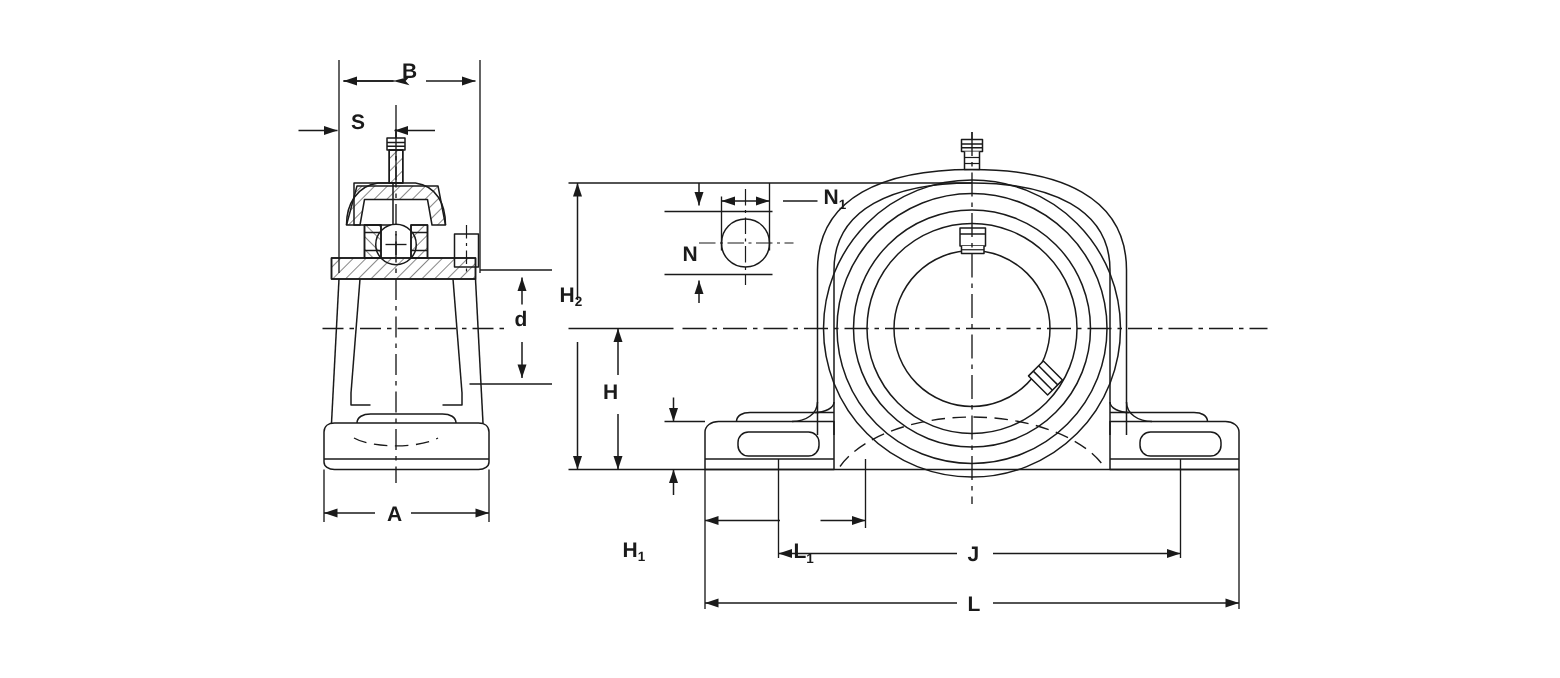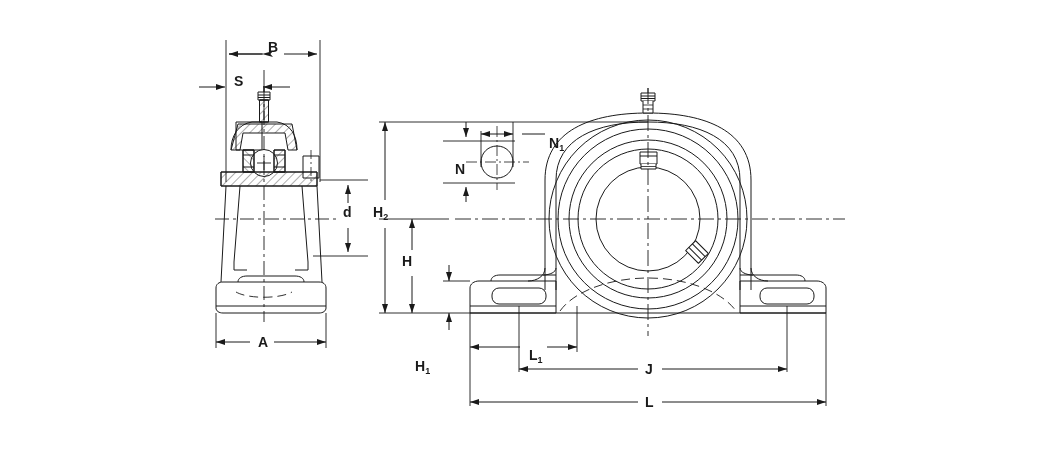--- a/index.html
+++ b/index.html
@@ -316,41 +316,41 @@
   </div>
 
   <div class="dimlbl" style="left:343px;top:205px;">
     <span>d</span>
   </div>
 
   <div class="dimlbl" style="left:258px;top:335px;">
     <span>A</span>
   </div>
 
-  <div class="dimlbl" style="left:373px;top:205px;">
+  <div class="dimlbl" style="left:373px;top:189px;">
     <span>H</span><sub>2</sub>
   </div>
 
   <div class="dimlbl" style="left:402px;top:254px;">
     <span>H</span>
   </div>
 
   <div class="dimlbl" style="left:415px;top:331px;margin-top:28px;">
     <span>H</span><sub>1</sub>
   </div>
 
   <div class="dimlbl" style="left:455px;top:162px;">
     <span>N</span>
   </div>
 
-  <div class="dimlbl" style="left:549px;top:136px;">
+  <div class="dimlbl" style="left:549px;top:124px;">
     <span>N</span><sub>1</sub>
   </div>
 
-  <div class="dimlbl" style="left:529px;top:348px;text-align:right;">
+  <div class="dimlbl" style="left:529px;top:360px;text-align:right;">
     <span>L</span><sub>1</sub>
   </div>
 
   <div class="dimlbl" style="left:645px;top:362px;">
     <span>J</span>
   </div>
 
   <div class="dimlbl" style="left:645px;top:395px;">
     <span>L</span>
   </div>

